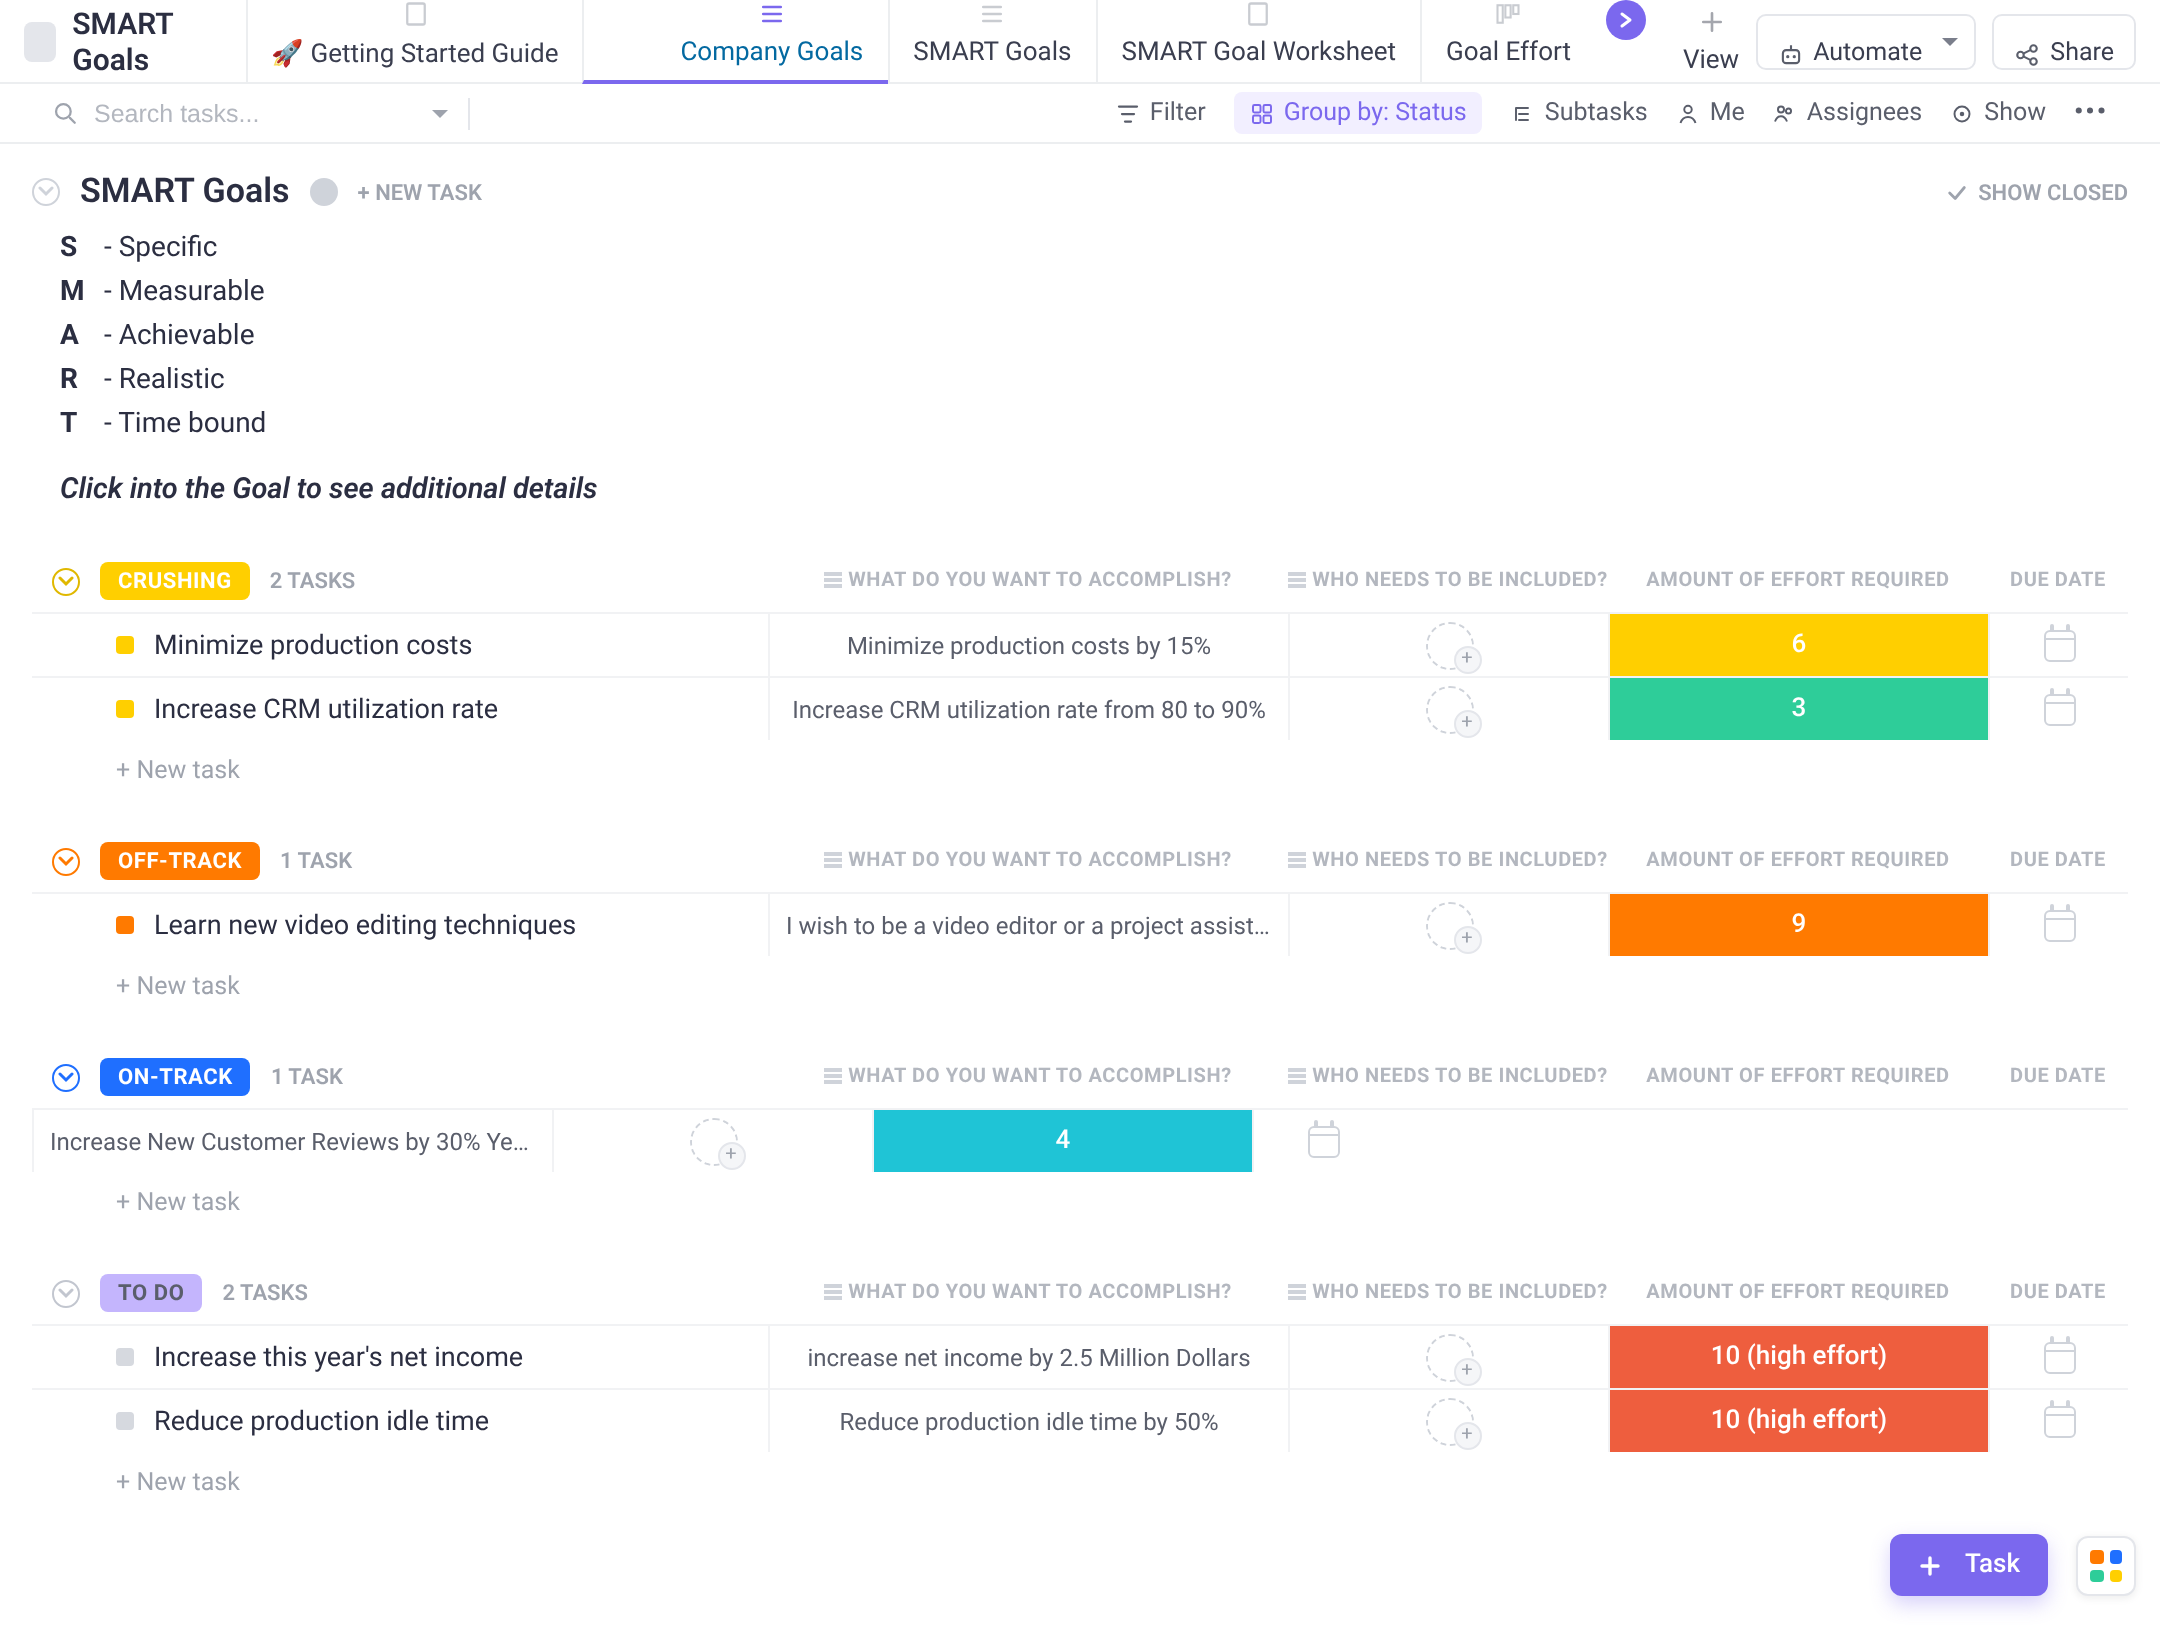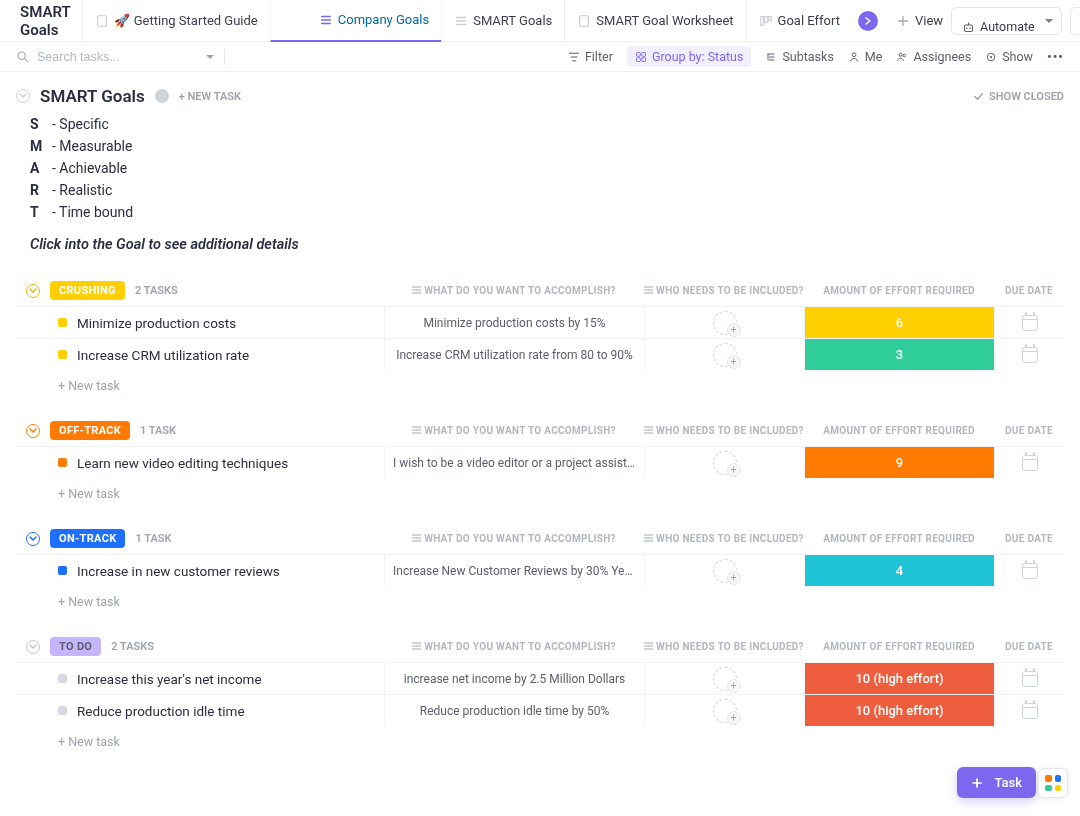--- a/index.html
+++ b/index.html
@@ -14,37 +14,37 @@
   }
   
   .topbar {
     display: flex; align-items: center; height: 42px;
     border-bottom: 1px solid #eceef0; padding: 0 12px;
   }
   .logo { width:20px;height:20px;border-radius:4px;background:#e4e6eb;margin-right:8px;}
   .title { font-weight:600; font-size:15px; color:#2b2e41; margin-right:12px;}
   .tabs-top { display:flex; align-items:center; flex:1; }
   .tab-top { display:flex; align-items:center; gap:5px; padding:0 12px; height:42px; color:#3a3e4f;
-    border-left:1px solid #eceef0; cursor:pointer; font-size:13px; white-space:nowrap;}
+    border-left:1px solid #eceef0; cursor:pointer; font-size:13px; white-space:nowrap;flex-direction:column;}
   .tab-top:first-child{border-left:1px solid #eceef0;}
   .tab-top.active { color:#0369a1; border-bottom:2px solid #7b68ee;padding-left:48px;}
   .tab-icon { width:14px;height:14px;opacity:.55; }
   .tab-top.active .tab-icon{opacity:1;}
   .topbar-right { display:flex; align-items:center; gap:8px;}
   .tbtn { display:flex;align-items:flex-end;gap:5px;height:28px;padding:0 10px;
     border:1px solid #e4e6eb;border-radius:5px;color:#3a3e4f;cursor:pointer;font-size:12.5px;}
   .tbtn.with-caret { padding-right:26px; position:relative;}
   .tbtn.with-caret::after{content:"";position:absolute;right:8px;top:50%;width:0;height:0;
     border-left:4px solid transparent;border-right:4px solid transparent;
     border-top:4px solid #7a7e8b;transform:translateY(-50%);}
   .circle-nav{width:20px;height:20px;border-radius:50%;background:#7b68ee;display:flex;
     align-items:center;justify-content:center;margin-right:4px;}
   .circle-nav svg{stroke:#fff;}
   
-  .toolbar{display:flex;align-items:center;height:30px;padding:0 16px;
+  .toolbar{display:flex;align-items:center;height:30px;padding:0 26px;
     border-bottom:1px solid #eceef0;}
   .search-wrap{display:flex;align-items:center;gap:8px;color:#9ea3ad;flex:0 0 190px;
     height:24px;}
   .search-input{border:none;outline:none;font-size:12.5px;flex:1;color:#2b2e41;}
   .search-input::placeholder{color:#b3b7bf;}
   .caret-down{width:0;height:0;border-left:4px solid transparent;border-right:4px solid transparent;
     border-top:4px solid #9ea3ad;}
   .vdiv{width:1px;height:16px;background:#e4e6eb;margin:0 10px;}
   .toolbar-right{margin-left:auto;display:flex;align-items:center;gap:14px;}
   .tool-item{display:flex;align-items:center;gap:5px;color:#5a5e6b;cursor:pointer;font-size:12.5px;}
@@ -97,21 +97,21 @@
     background:#f5f6f8;border-radius:50%;color:#9ea3ad;font-size:10px;line-height:12px;
     text-align:center;border:1px solid #e4e6eb;}
   .effort-chip{width:100%;height:100%;color:#fff;font-size:13px;font-weight:500;display:flex;
     align-items:center;justify-content:center;}
   .cal{width:16px;height:16px;border:1.5px solid #cfd3da;border-radius:3px;position:relative;}
   .cal::before{content:"";position:absolute;top:-4px;left:2px;width:2px;height:4px;background:#cfd3da;
     border-radius:1px;box-shadow:8px 0 0 #cfd3da;}
   .cal::after{content:"";position:absolute;top:3px;left:0;right:0;height:1.5px;background:#cfd3da;}
   .new-task-row{padding:8px 0 0 42px;color:#9ea3ad;font-size:12.5px;cursor:pointer;}
   
-  .fab{position:fixed;right:44px;bottom:18px;background:#7b68ee;color:#fff;border-radius:6px;
+  .fab{position:fixed;right:56px;bottom:18px;background:#7b68ee;color:#fff;border-radius:6px;
     padding:8px 14px;font-size:13px;font-weight:500;display:flex;align-items:center;gap:11px;
     box-shadow:0 4px 10px rgba(123,104,238,.3);cursor:pointer;}
   .apps-btn{position:fixed;right:12px;bottom:18px;width:30px;height:30px;border-radius:6px;
     background:#fff;border:1px solid #e4e6eb;display:grid;grid-template-columns:1fr 1fr;
     grid-template-rows:1fr 1fr;gap:3px;padding:6px;cursor:pointer;box-shadow:0 1px 4px rgba(0,0,0,.08);}
   .apps-btn span{border-radius:2px;}
 </style>
 </head>
 <body>
 
@@ -412,24 +412,20 @@
             </div>
   <div class="col-h col-effort">
               <span>AMOUNT OF EFFORT REQUIRED</span>
             </div>
   <div class="col-h col-due">
               <span>DUE DATE</span>
             </div>
           </div>
         </div>
         <div class="row">
-          <div class="row-left">
-        <div class="status-sq" style="background:#1f6fff"></div>
-        <div class="task-name">Increase in new customer reviews</div>
-          </div>
       <div class="cell col-accomplish">Increase New Customer Reviews by 30% Year Over Year…</div>
       <div class="cell col-included">
         <div class="assignee-add"></div>
           </div>
       <div class="cell col-effort" style="padding:0">
         <div class="effort-chip" style="background:#1fc4d6">4</div>
           </div>
       <div class="cell col-due">
         <div class="cal"></div>
           </div>

